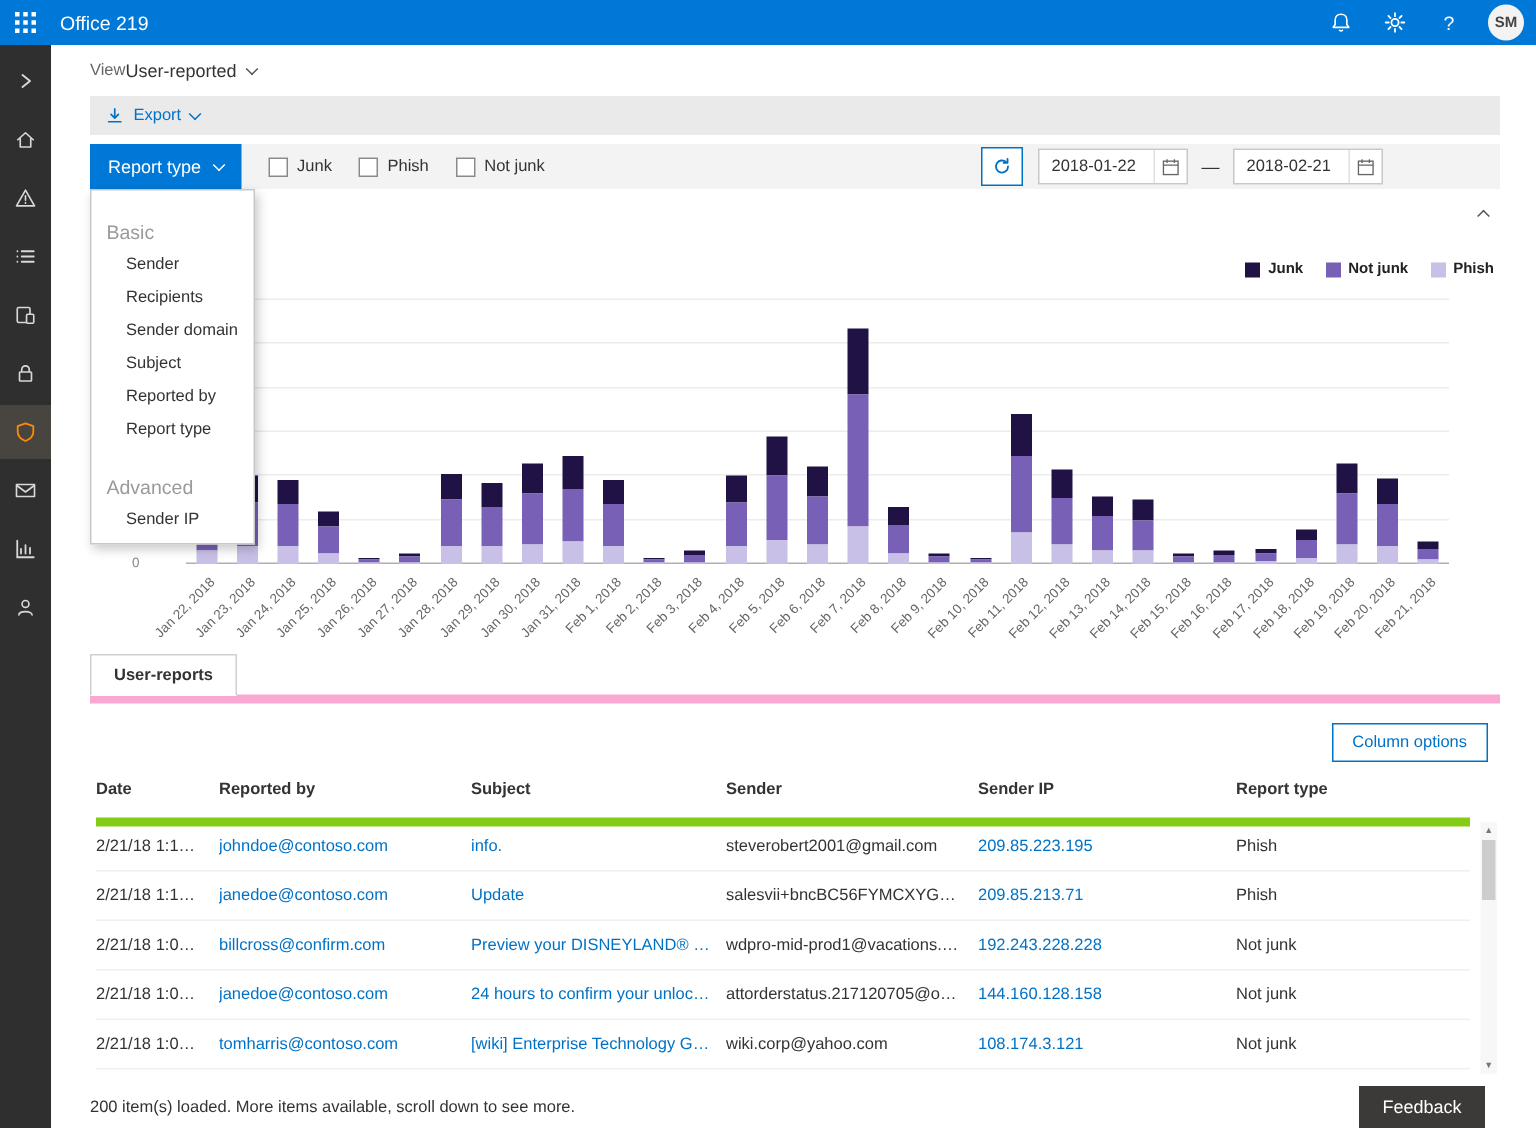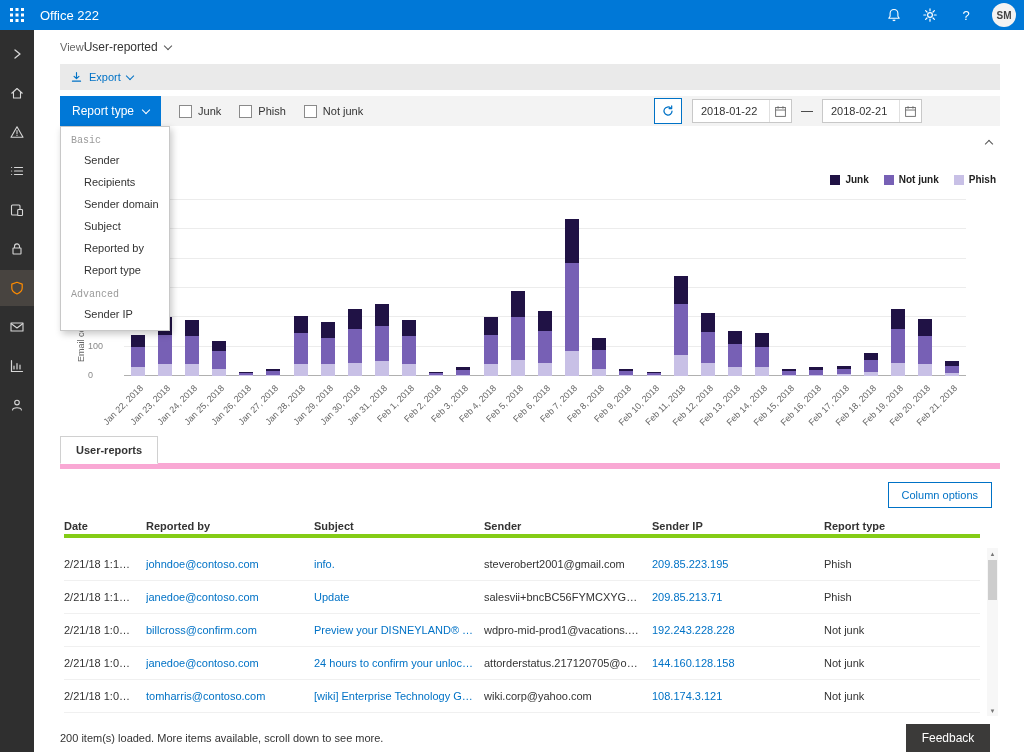--- a/index.html
+++ b/index.html
@@ -39,21 +39,21 @@
   .filter-spacer { flex: 1; }
   .refresh-btn { width: 28px; height: 26px; border: 1px solid #0072c6; background: #fff; display: flex; align-items: center; justify-content: center; margin-right: 10px; cursor: pointer; }
   .date-box { height: 24px; background: #fff; border: 1px solid #c8c8c8; display: flex; align-items: center; font-size: 11px; color: #333; }
   .date-text { padding: 0 8px; width: 76px; }
   .cal-btn { width: 22px; height: 22px; border-left: 1px solid #e0e0e0; display: flex; align-items: center; justify-content: center; cursor: pointer; }
   .date-dash { margin: 0 9px; color: #333; font-size: 12px; }
   .filter-end-pad { width: 78px; }
 
   
   .menu { position: absolute; top: 96px; left: 26px; width: 110px; background: #fff; border: 1px solid #c8c8c8; box-shadow: 2px 3px 7px rgba(0,0,0,.22); z-index: 60; padding-bottom: 5px; }
-  .menu-header { font-size: 10px; color: #9a9a9a; padding: 8px 10px 3px; font-family: Liberation Mono, monospace; }
+  .menu-header { font-size: 13px; color: #9a9a9a; padding: 20px 10px 3px; }
   .menu-item { font-size: 11px; color: #333; padding: 5px 10px 5px 23px; cursor: pointer; }
 
   
   .chart-section { position: absolute; top: 100px; left: 26px; right: 24px; height: 310px; }
   .collapse-btn { position: absolute; top: 5px; right: 2px; width: 18px; height: 14px; display: flex; align-items: center; justify-content: center; cursor: pointer; color: #555; }
   .legend { position: absolute; top: 44px; right: 4px; display: flex; gap: 15px; font-size: 10px; font-weight: bold; color: #222; align-items: center; }
   .legend-item { display: flex; align-items: center; }
   .legend-swatch { width: 10px; height: 10px; display: inline-block; margin-right: 5px; }
   .plot { position: absolute; left: 64px; right: 34px; top: 70px; height: 176px; }
   .gridline { position: absolute; left: 0; right: 0; height: 1px; background: #ececec; }
@@ -68,21 +68,21 @@
   .xslot { flex: 1; position: relative; }
   .xlab { position: absolute; top: 3px; right: 50%; transform: rotate(-45deg); transform-origin: top right; font-size: 9px; color: #666; white-space: nowrap; }
 
   
   .tab-row { position: absolute; top: 412px; left: 26px; right: 24px; height: 27px; border-bottom: 6px solid #f9a8d4; }
   .tab { position: absolute; left: 0; bottom: -1px; background: #fff; border: 1px solid #d0d0d0; border-bottom: 1px solid #fff; padding: 7px 15px; font-size: 11px; font-weight: bold; color: #333; cursor: pointer; }
 
   
   .table-area { position: absolute; top: 440px; left: 26px; right: 24px; bottom: 24px; }
   .colopts-btn { position: absolute; top: 12px; right: 8px; border: 1px solid #0072c6; color: #0072c6; background: #fff; font-size: 11px; padding: 6px 13px; cursor: pointer; }
-  .thead { position: absolute; top: 50px; left: 4px; right: 20px; display: flex; font-size: 11px; color: #333; font-weight: bold; padding-bottom: 2px; border-bottom: 4px solid #84cc16; }
+  .thead { position: absolute; top: 50px; left: 4px; right: 20px; display: flex; font-size: 11px; color: #333; font-weight: bold; padding-bottom: 13px; border-bottom: 6px solid #84cc16; }
   .tbody { position: absolute; top: 78px; left: 4px; right: 20px; }
   .trow { display: flex; align-items: center; height: 33px; border-bottom: 1px solid #f0f0f0; font-size: 11px; color: #333; }
   .tcell { overflow: hidden; white-space: nowrap; text-overflow: ellipsis; padding-right: 10px; }
   .tcell.c0 { width: 82px; flex: none; }
   .tcell.c1 { width: 168px; flex: none; }
   .tcell.c2 { width: 170px; flex: none; }
   .tcell.c3 { width: 168px; flex: none; }
   .tcell.c4 { width: 172px; flex: none; }
   .tcell.c5 { flex: 1; }
   .tcell.link { color: #0072c6; cursor: pointer; }
@@ -119,21 +119,21 @@
             <rect x="11" y="0" width="3" height="3"></rect>
           <rect x="0" y="5.5" width="3" height="3"></rect>
             <rect x="5.5" y="5.5" width="3" height="3"></rect>
             <rect x="11" y="5.5" width="3" height="3"></rect>
           <rect x="0" y="11" width="3" height="3"></rect>
             <rect x="5.5" y="11" width="3" height="3"></rect>
             <rect x="11" y="11" width="3" height="3"></rect>
         </g>
       </svg>
     </div>
-    <span class="topbar-title">Office 222</span>
+    <span class="topbar-title">Office 219</span>
     <div class="topbar-right">
       <div class="top-icon">
         <svg width="16" height="16" viewBox="0 0 16 16" fill="none" stroke="#ffffff" stroke-width="1.1" stroke-linejoin="round">
           <path d="M8 2.5 c2.4 0 3.9 1.7 3.9 3.9 v2.9 l1.3 1.9 H2.8 L4.1 9.3 V6.4 C4.1 4.2 5.6 2.5 8 2.5 Z"></path>
           <path d="M6.8 12.8 a1.3 1.3 0 0 0 2.4 0"></path>
         </svg>
       </div>
       <div class="top-icon">
         <svg width="16" height="16" viewBox="0 0 16 16" fill="none" stroke="#ffffff" stroke-width="1.2" stroke-linecap="round">
           <circle cx="8" cy="8" r="2.4"></circle>

